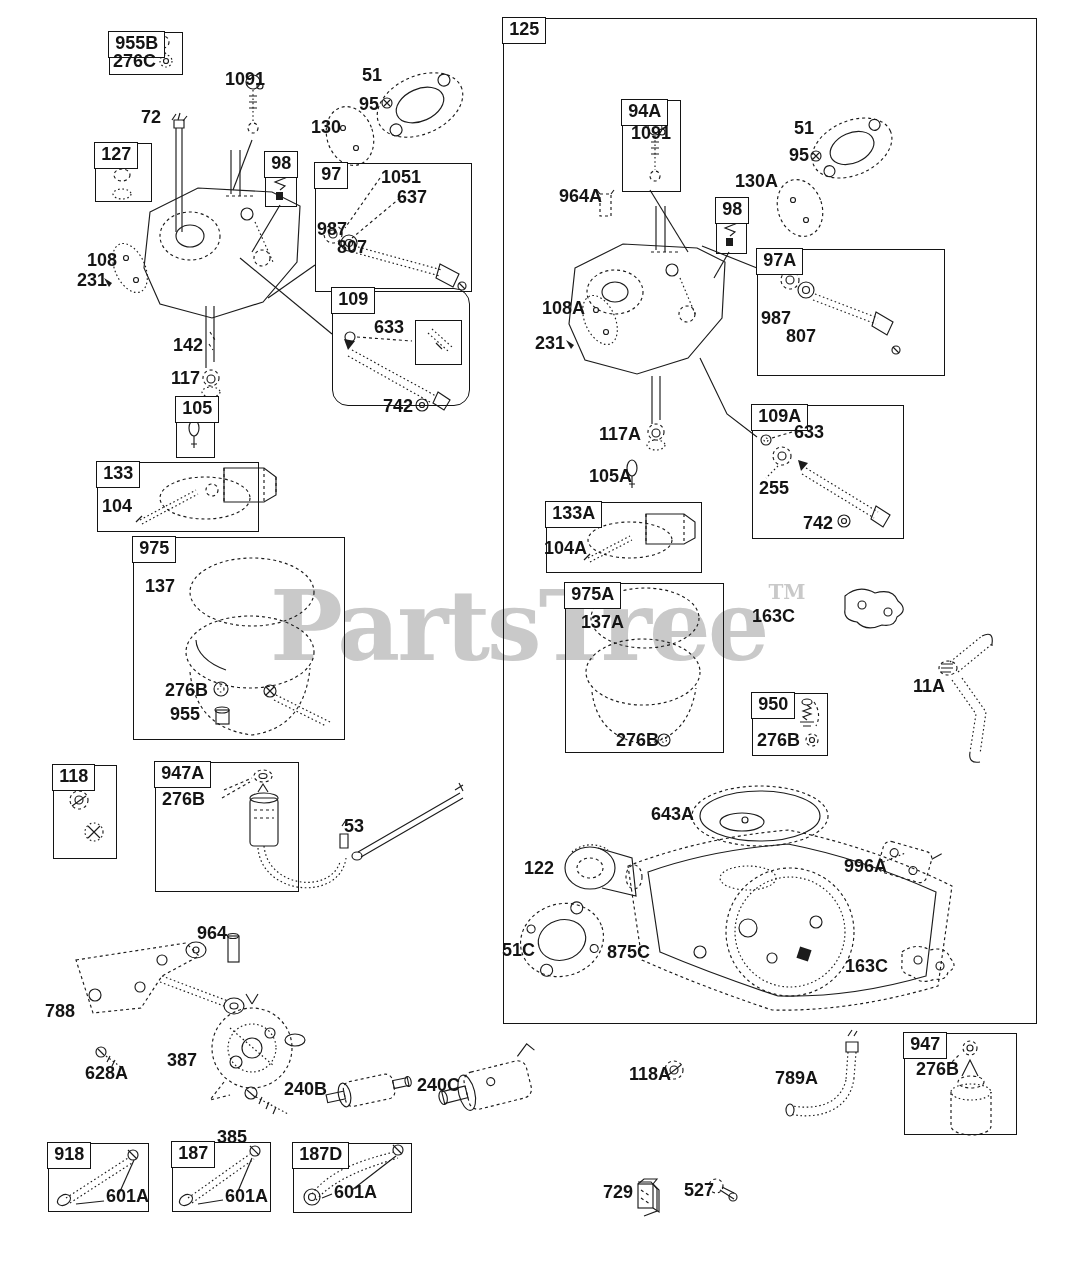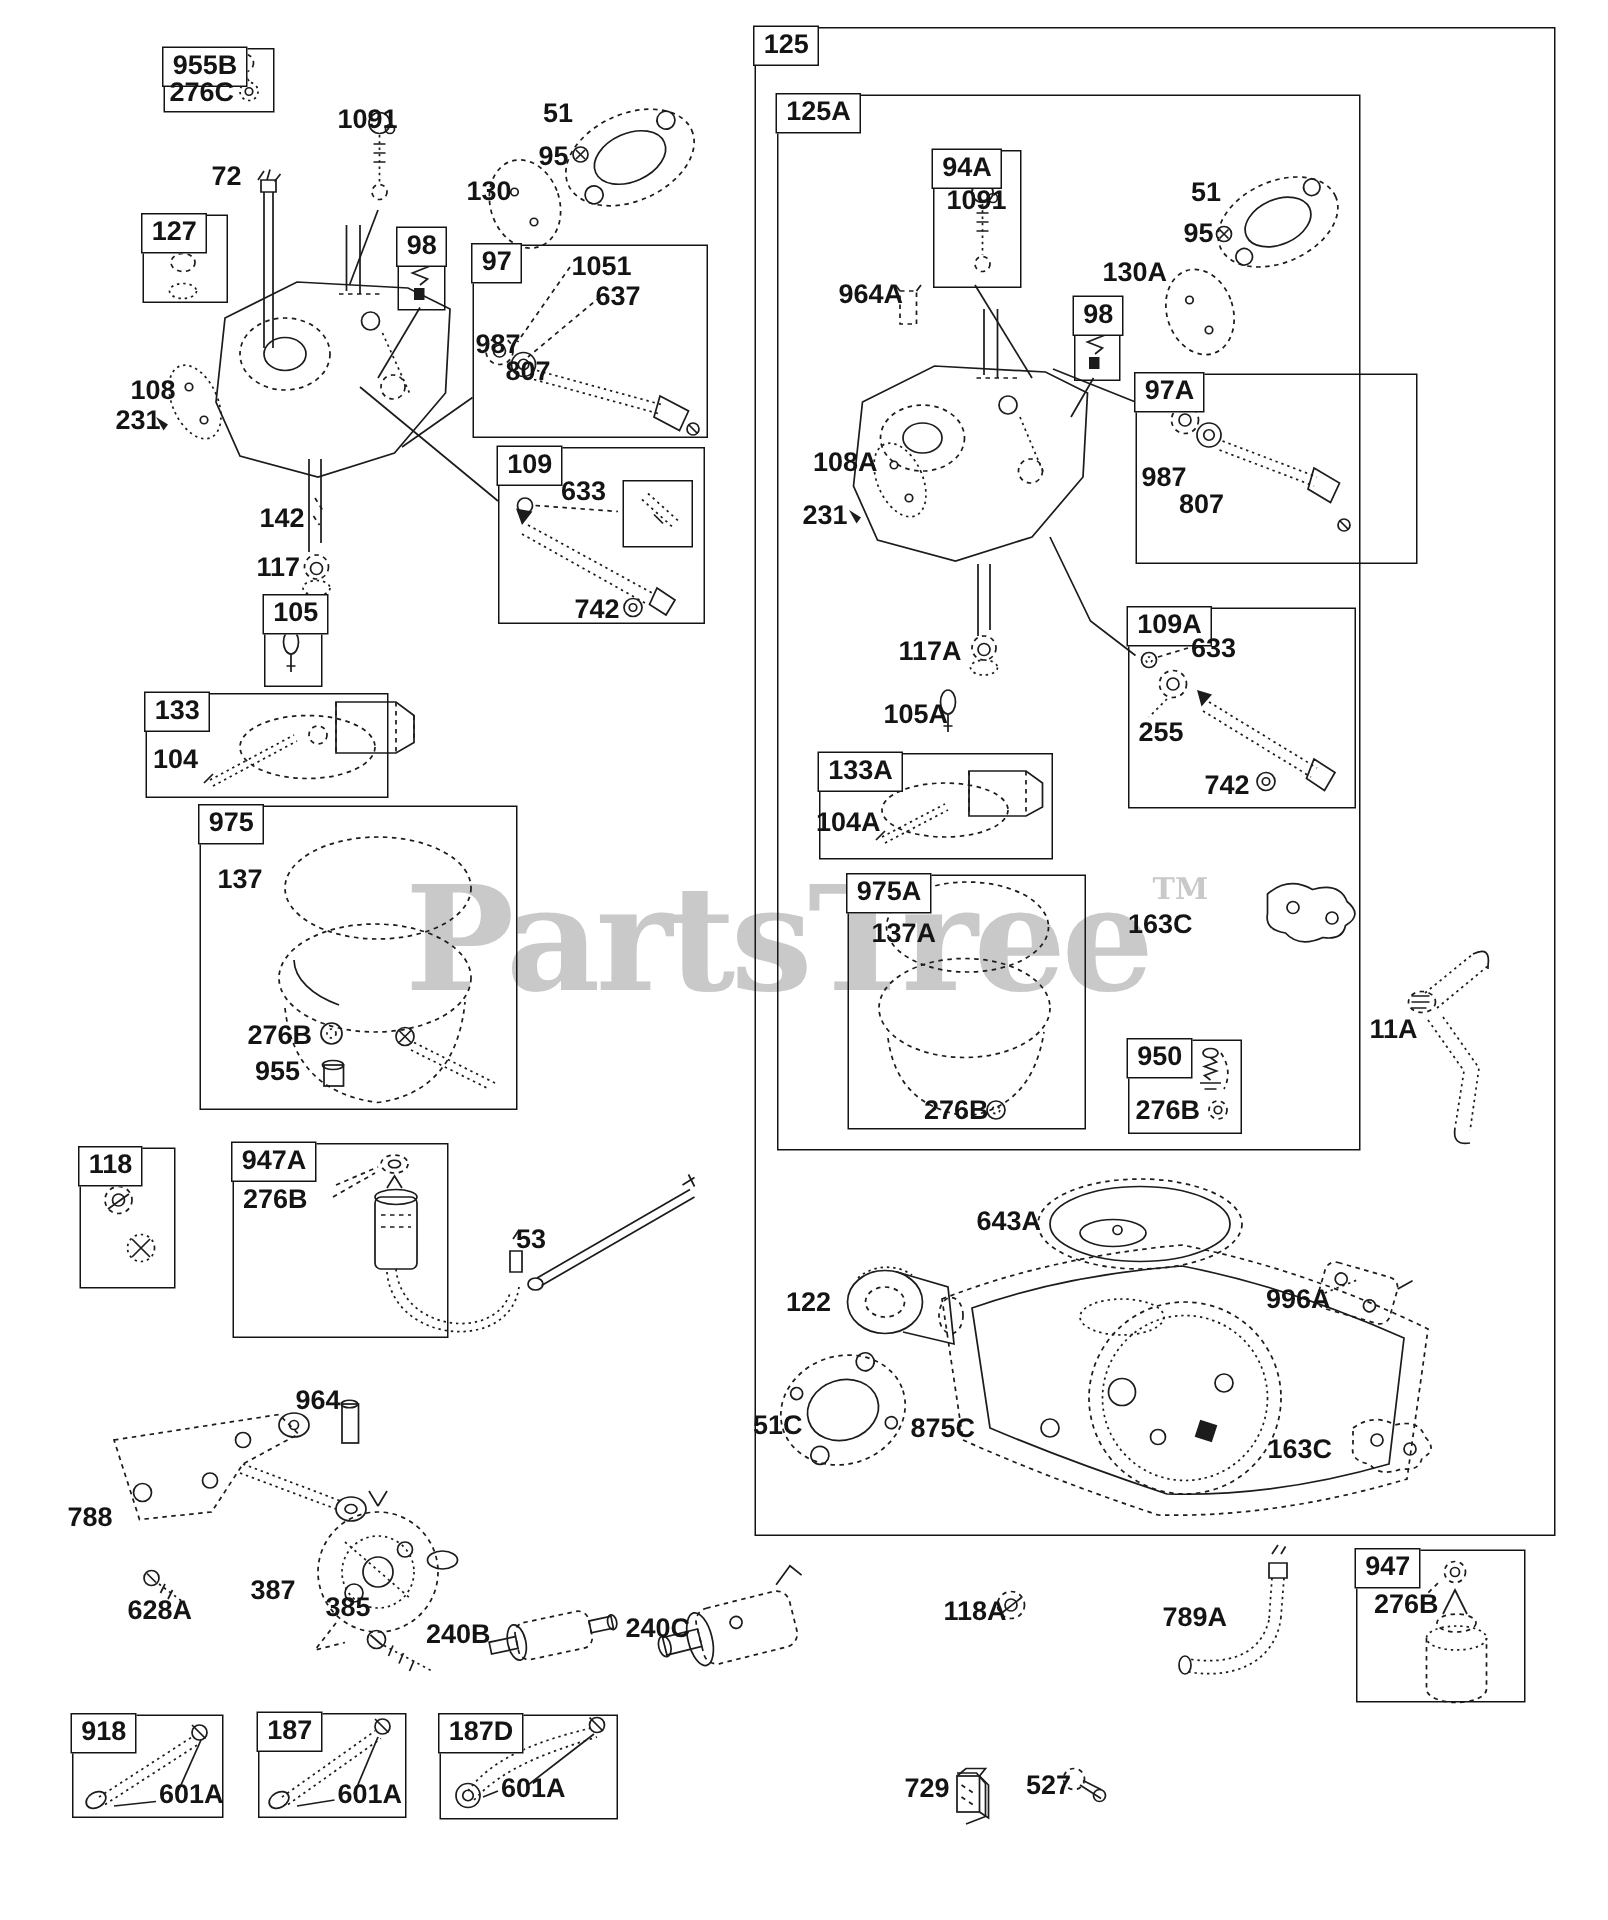--- a/index.html
+++ b/index.html
@@ -508,44 +508,41 @@
     </div>
     <div class="callout-box" style="left: 95px; top: 143px; width: 55px; height: 57px;">
       <span class="box-label">127</span>
     </div>
     <div class="callout-box" style="left: 265px; top: 152px; width: 30px; height: 53px;">
       <span class="box-label">98</span>
     </div>
     <div class="callout-box" style="left: 315px; top: 163px; width: 155px; height: 127px;">
       <span class="box-label">97</span>
     </div>
-    <div class="callout-box" style="left: 332px; top: 298px; width: 136px; height: 116px;">
+    <div class="callout-box" style="left: 332px; top: 288px; width: 136px; height: 116px; border-radius: 16px;">
       <span class="box-label">109</span>
     </div>
     <div class="callout-box" style="left: 415px; top: 320px; width: 45px; height: 43px;"></div>
     <div class="callout-box" style="left: 176px; top: 397px; width: 37px; height: 59px;">
       <span class="box-label">105</span>
     </div>
     <div class="callout-box" style="left: 97px; top: 462px; width: 160px; height: 68px;">
       <span class="box-label">133</span>
     </div>
     <div class="callout-box" style="left: 133px; top: 537px; width: 210px; height: 201px;">
       <span class="box-label">975</span>
     </div>
     <div class="callout-box" style="left: 53px; top: 765px; width: 62px; height: 92px;">
       <span class="box-label">118</span>
     </div>
     <div class="callout-box" style="left: 155px; top: 762px; width: 142px; height: 128px;">
       <span class="box-label">947A</span>
     </div>
     <div class="callout-box" style="left: 503px; top: 18px; width: 532px; height: 1004px;">
       <span class="box-label">125</span>
-    </div>
-    <div class="callout-box" style="left: 518px; top: 63px; width: 387px; height: 702px;">
-      <span class="box-label">125A</span>
     </div>
     <div class="callout-box" style="left: 622px; top: 100px; width: 57px; height: 90px;">
       <span class="box-label">94A</span>
     </div>
     <div class="callout-box" style="left: 716px; top: 198px; width: 29px; height: 54px;">
       <span class="box-label">98</span>
     </div>
     <div class="callout-box" style="left: 757px; top: 249px; width: 146px; height: 125px; padding-left: 40px;">
       <span class="box-label">97A</span>
     </div>
@@ -592,21 +589,21 @@
     <span class="part-label" style="left: 102px; top: 497px;">104</span>
     <span class="part-label" style="left: 145px; top: 577px;">137</span>
     <span class="part-label" style="left: 165px; top: 681px;">276B</span>
     <span class="part-label" style="left: 170px; top: 705px;">955</span>
     <span class="part-label" style="left: 162px; top: 790px;">276B</span>
     <span class="part-label" style="left: 344px; top: 817px;">53</span>
     <span class="part-label" style="left: 197px; top: 924px;">964</span>
     <span class="part-label" style="left: 45px; top: 1002px;">788</span>
     <span class="part-label" style="left: 85px; top: 1064px;">628A</span>
     <span class="part-label" style="left: 167px; top: 1051px;">387</span>
-    <span class="part-label" style="left: 217px; top: 1062px;">385</span>
+    <span class="part-label" style="left: 217px; top: 1128px;">385</span>
     <span class="part-label" style="left: 284px; top: 1080px;">240B</span>
     <span class="part-label" style="left: 417px; top: 1076px;">240C</span>
     <span class="part-label" style="left: 106px; top: 1187px;">601A</span>
     <span class="part-label" style="left: 225px; top: 1187px;">601A</span>
     <span class="part-label" style="left: 334px; top: 1183px;">601A</span>
     <span class="part-label" style="left: 603px; top: 1183px;">729</span>
     <span class="part-label" style="left: 684px; top: 1181px;">527</span>
     <span class="part-label" style="left: 629px; top: 1065px;">118A</span>
     <span class="part-label" style="left: 775px; top: 1069px;">789A</span>
     <span class="part-label" style="left: 916px; top: 1060px;">276B</span>

